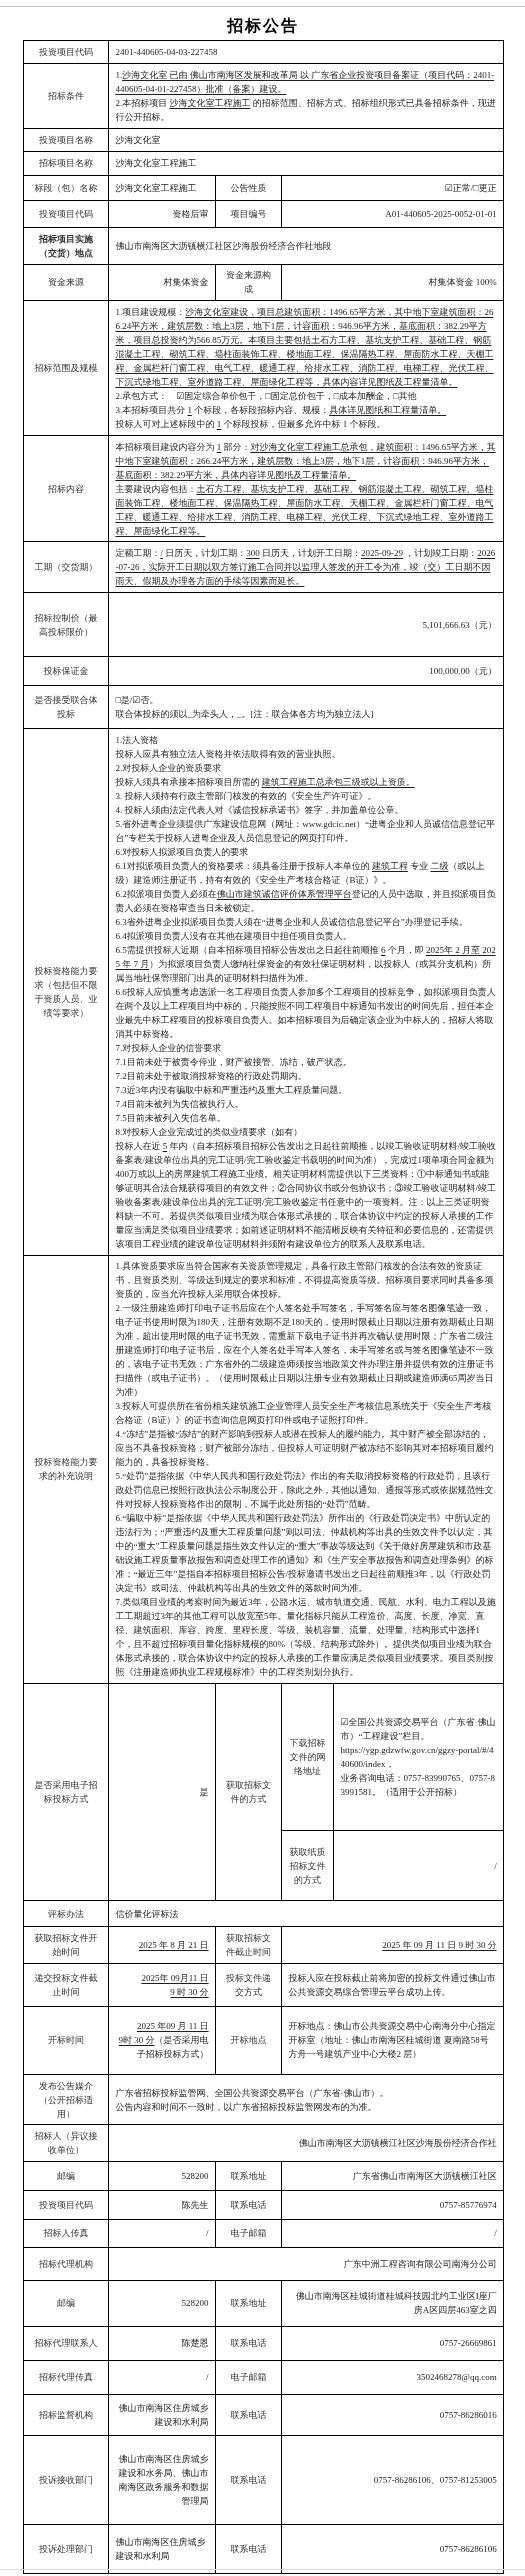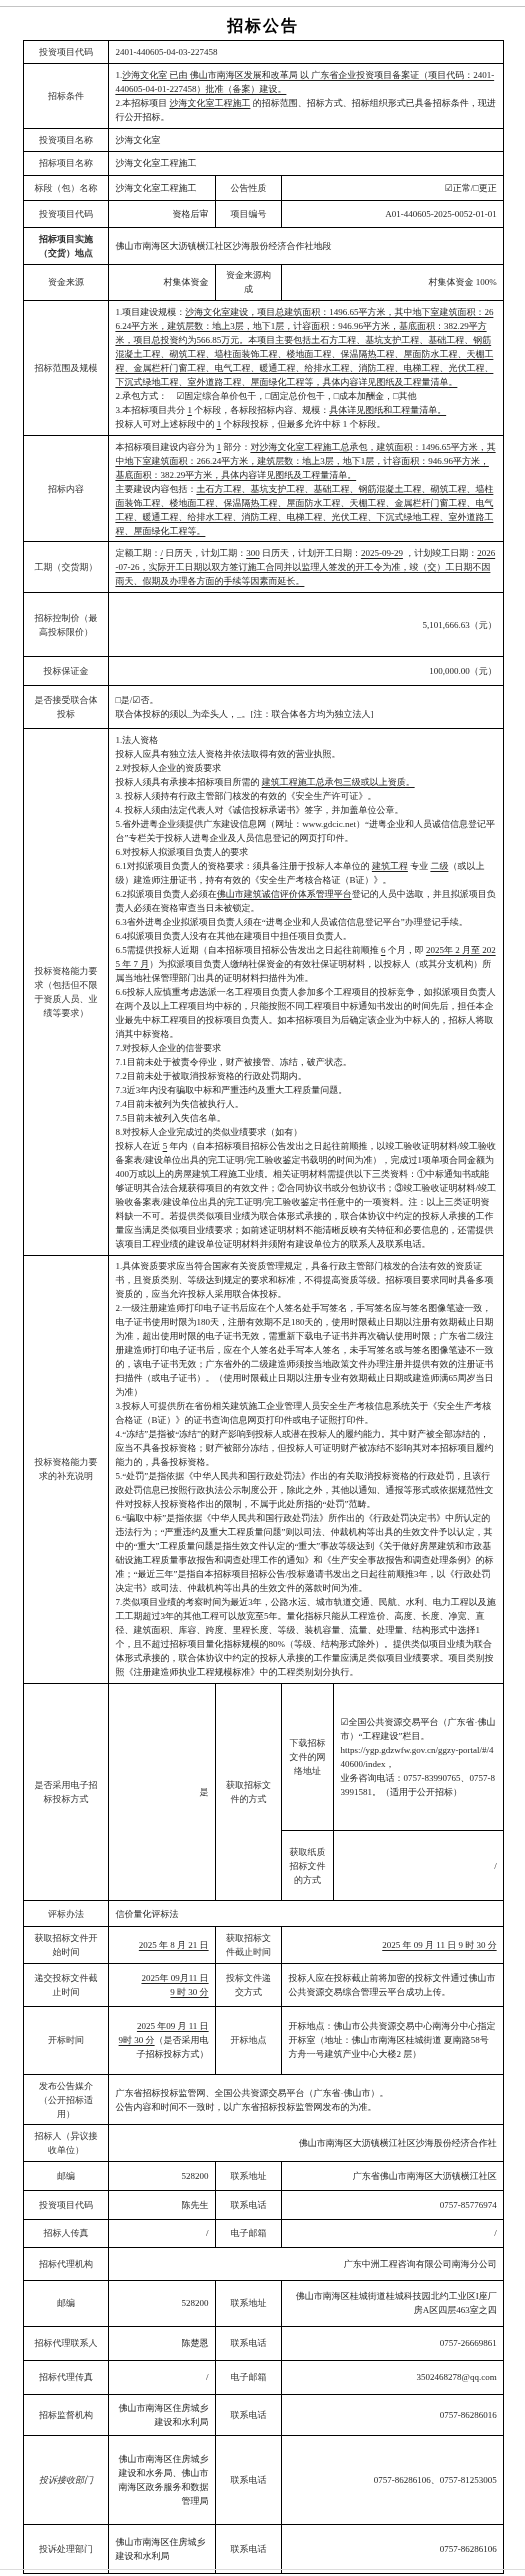--- a/index.html
+++ b/index.html
@@ -356,21 +356,21 @@
         <td class="lbl" style="height: 41px;">招标监督机构</td>
         <td colspan="1" class="c">
           <div class="p"><span>佛山市南海区住房城乡建设和水利局</span></div>
         </td>
         <td class="lbl">联系电话</td>
         <td colspan="2" class="c">
           <div class="p"><span>0757-86286016</span></div>
         </td>
       </tr>
       <tr>
-        <td class="lbl" style="height: 89px; font-style: italic;">投诉接收部门</td>
+        <td class="lbl" style="height: 89px;">投诉接收部门</td>
         <td colspan="1" class="c">
           <div class="p"><span>佛山市南海区住房城乡建设和水务局、佛山市南海区政务服务和数据管理局</span></div>
         </td>
         <td class="lbl">联系电话</td>
         <td colspan="2" class="c">
           <div class="p"><span>0757-86286106、0757-81253005</span></div>
         </td>
       </tr>
       <tr>
         <td class="lbl" style="height: 49px;">投诉处理部门</td>

